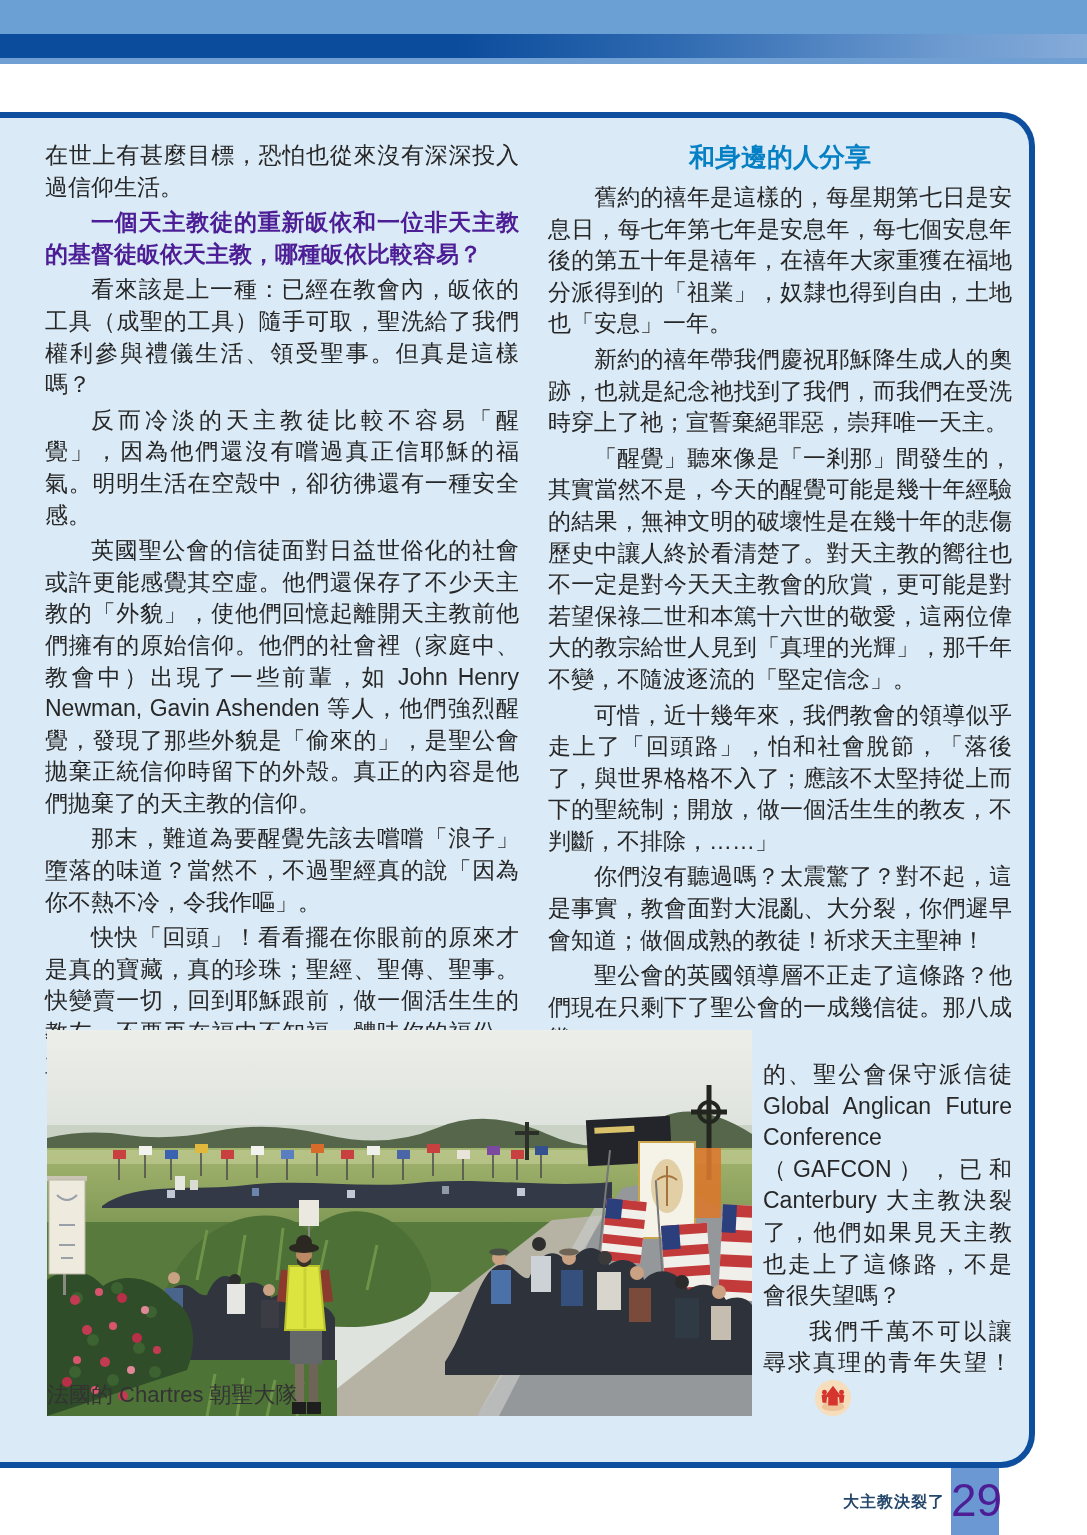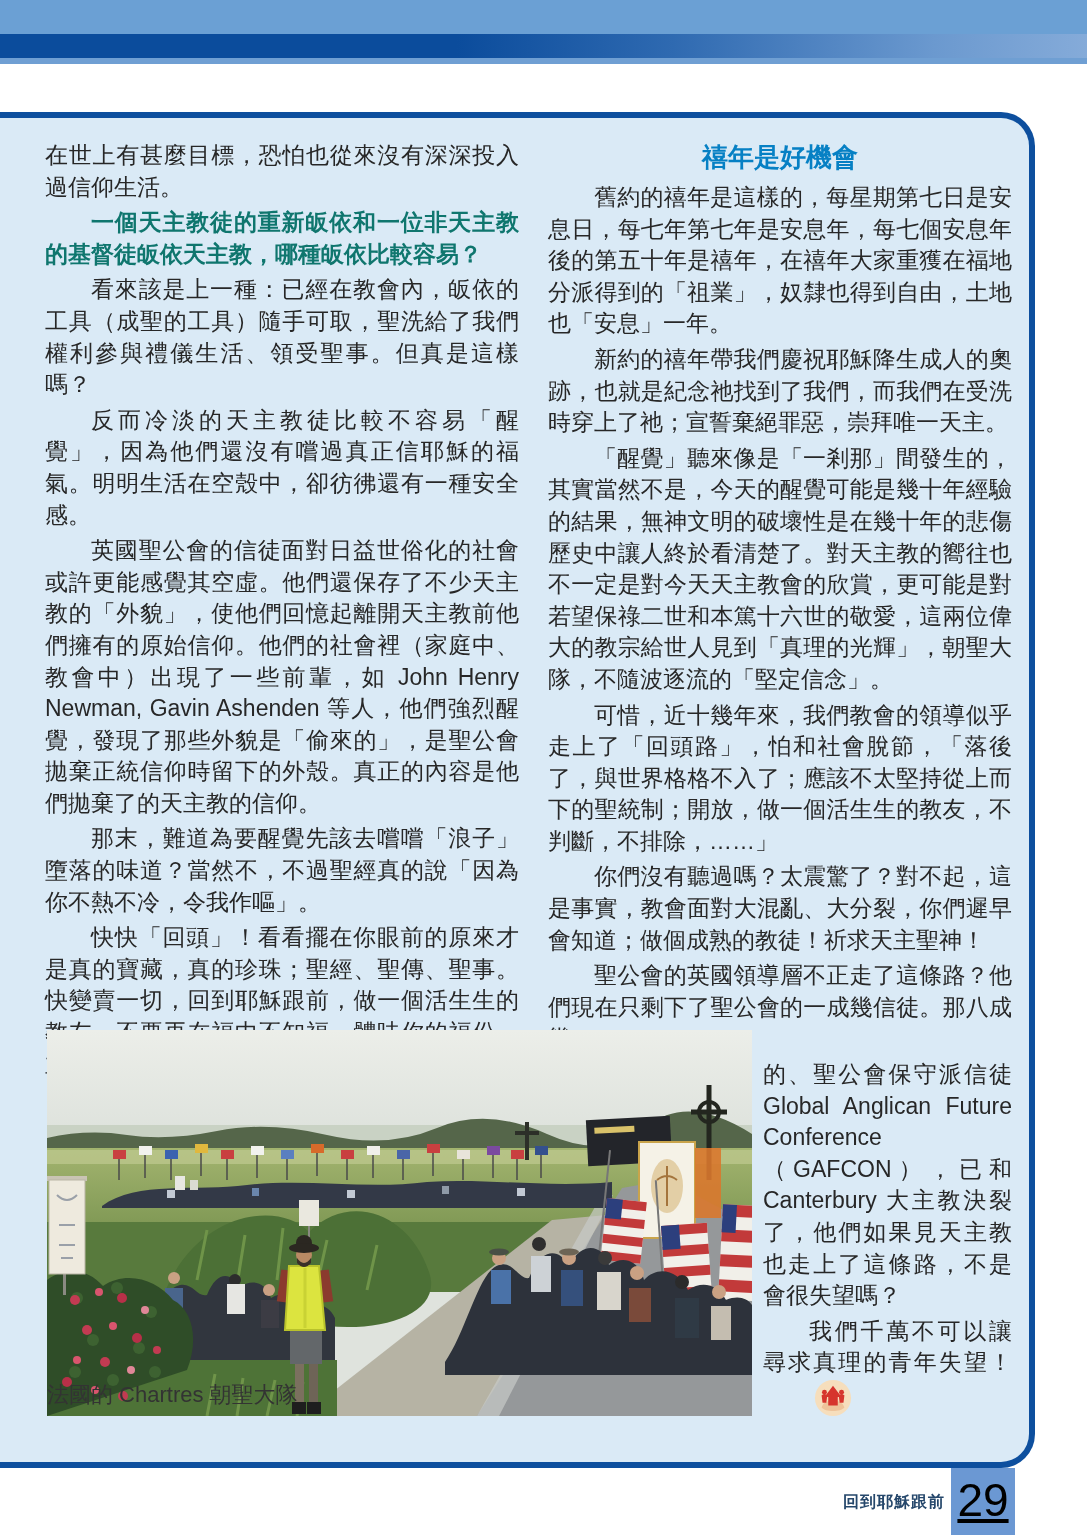--- a/index.html
+++ b/index.html
@@ -16,36 +16,36 @@
   
   .sheet{position:absolute;left:0;top:112px;width:1035px;height:1356px;box-sizing:border-box;
          background:#daeaf6;border:6px solid #0d4f9e;border-left:none;
          border-radius:0 34px 34px 0;padding-left:32px;}
 
   .col{position:absolute;text-align:justify;color:#272727;font-size:23px;line-height:31.6px;}
   .col-left{left:45px;top:22px;width:474px;}
   .col-right{left:548px;top:22px;width:464px;}
   .para{margin:0 0 4px 0;text-indent:2em;}
   .para.noindent{text-indent:0;}
-  .para.bold{font-weight:bold;color:#0f766e;}
+  .para.bold{font-weight:bold;color:#4c1d95;}
   .heading{margin:0 0 8px 0;font-size:26px;line-height:34px;text-align:center;
            color:#0680c4;font-weight:bold;}
   .narrow{margin-left:215px;width:249px;}
   .logo-badge{display:inline-block;width:38px;height:38px;vertical-align:-11px;margin-left:5px;}
 
   
   .photo{position:absolute;left:47px;top:912px;width:705px;height:386px;overflow:hidden;background:#dfe3dd;}
   .photo svg{display:block;width:100%;height:100%;}
   .caption{position:absolute;left:47px;top:1262px;font-size:22px;color:#333333;}
 
   
   .footer-brand{position:absolute;left:720px;top:1492px;width:225px;text-align:right;
                 font-size:16px;font-weight:bold;color:#25476b;letter-spacing:1px;}
-  .page-badge{position:absolute;left:951px;top:1468px;width:64px;height:67px;background:#6b98d3;
-              color:#000000;font-size:46px;font-weight:400;text-align:center;line-height:64px;text-decoration:underline;}
+  .page-badge{position:absolute;left:951px;top:1468px;width:48px;height:67px;background:#6b98d3;
+              color:#4c1d95;font-size:46px;font-weight:400;text-align:center;line-height:64px;}
 </style>
 </head>
 <body>
 
 <div class="page">
 
   <div class="band band1"></div>
   <div class="band band2"></div>
   <div class="band band3"></div>
 
@@ -55,24 +55,24 @@
       <p class="para noindent">在世上有甚麼目標，恐怕也從來沒有深深投入過信仰生活。</p>
       <p class="para bold">一個天主教徒的重新皈依和一位非天主教的基督徒皈依天主教，哪種皈依比較容易？</p>
       <p class="para">看來該是上一種：已經在教會內，皈依的工具（成聖的工具）隨手可取，聖洗給了我們權利參與禮儀生活、領受聖事。但真是這樣嗎？</p>
       <p class="para">反而冷淡的天主教徒比較不容易「醒覺」，因為他們還沒有嚐過真正信耶穌的福氣。明明生活在空殼中，卻彷彿還有一種安全感。</p>
       <p class="para">英國聖公會的信徒面對日益世俗化的社會或許更能感覺其空虛。他們還保存了不少天主教的「外貌」，使他們回憶起離開天主教前他們擁有的原始信仰。他們的社會裡（家庭中、教會中）出現了一些前輩，如 John Henry Newman, Gavin Ashenden 等人，他們強烈醒覺，發現了那些外貌是「偷來的」，是聖公會拋棄正統信仰時留下的外殼。真正的內容是他們拋棄了的天主教的信仰。</p>
       <p class="para">那末，難道為要醒覺先該去嚐嚐「浪子」墮落的味道？當然不，不過聖經真的說「因為你不熱不冷，令我作嘔」。</p>
       <p class="para">快快「回頭」！看看擺在你眼前的原來才是真的寶藏，真的珍珠；聖經、聖傳、聖事。快變賣一切，回到耶穌跟前，做一個活生生的教友，不要再在福中不知福，體味你的福份，並見證這福份，和身邊的人分享！</p>
     </div>
 
     <div class="col col-right">
-      <h2 class="heading">禧年是好機會</h2>
+      <h2 class="heading">和身邊的人分享</h2>
       <p class="para">舊約的禧年是這樣的，每星期第七日是安息日，每七年第七年是安息年，每七個安息年後的第五十年是禧年，在禧年大家重獲在福地分派得到的「祖業」，奴隸也得到自由，土地也「安息」一年。</p>
       <p class="para">新約的禧年帶我們慶祝耶穌降生成人的奧跡，也就是紀念祂找到了我們，而我們在受洗時穿上了祂；宣誓棄絕罪惡，崇拜唯一天主。</p>
-      <p class="para">「醒覺」聽來像是「一剎那」間發生的，其實當然不是，今天的醒覺可能是幾十年經驗的結果，無神文明的破壞性是在幾十年的悲傷歷史中讓人終於看清楚了。對天主教的嚮往也不一定是對今天天主教會的欣賞，更可能是對若望保祿二世和本篤十六世的敬愛，這兩位偉大的教宗給世人見到「真理的光輝」，朝聖大隊，不隨波逐流的「堅定信念」。</p>
+      <p class="para">「醒覺」聽來像是「一剎那」間發生的，其實當然不是，今天的醒覺可能是幾十年經驗的結果，無神文明的破壞性是在幾十年的悲傷歷史中讓人終於看清楚了。對天主教的嚮往也不一定是對今天天主教會的欣賞，更可能是對若望保祿二世和本篤十六世的敬愛，這兩位偉大的教宗給世人見到「真理的光輝」，那千年不變，不隨波逐流的「堅定信念」。</p>
       <p class="para">可惜，近十幾年來，我們教會的領導似乎走上了「回頭路」，怕和社會脫節，「落後了，與世界格格不入了；應該不太堅持從上而下的聖統制；開放，做一個活生生的教友，不判斷，不排除，……」</p>
       <p class="para">你們沒有聽過嗎？太震驚了？對不起，這是事實，教會面對大混亂、大分裂，你們遲早會知道；做個成熟的教徒！祈求天主聖神！</p>
       <p class="para">聖公會的英國領導層不正走了這條路？他們現在只剩下了聖公會的一成幾信徒。那八成幾</p>
       <div class="narrow">
         <p class="para noindent">的、聖公會保守派信徒 Global Anglican Future Conference（GAFCON），已和 Canterbury 大主教決裂了，他們如果見天主教也走上了這條路，不是會很失望嗎？</p>
         <p class="para"><span>我們千萬不可以讓尋求真理的青年失望！</span><span class="logo-badge"><svg viewBox="0 0 40 40">
           <circle cx="20" cy="20" r="19" fill="#f6debc"></circle>
           <path d="M8 30 C10 24 16 22 20 24 C24 22 30 24 32 30 C28 35 12 35 8 30 Z" fill="#eec39a"></path>
           <path d="M20 7 L29 19 L25 19 L25 28 L15 28 L15 19 L11 19 Z" fill="#d6352d"></path>
           <circle cx="11" cy="14" r="2.6" fill="#d6352d"></circle>
@@ -292,18 +292,18 @@
         <path d="M10,165 Q20,175 30,165 M12,195 L28,195 M12,215 L28,215 M14,228 L26,228" stroke="#9aa0a8" stroke-width="2" fill="none"></path>
 
         <rect x="128" y="146" width="10" height="14" fill="#e8e8e2"></rect>
         <rect x="143" y="150" width="8" height="10" fill="#dadbd2"></rect>
       </svg>
     </div>
 
     <div class="caption">法國的 Chartres 朝聖大隊</div>
   </div>
 
-  <div class="footer-brand">回到耶穌跟前</div>
+  <div class="footer-brand">大主教決裂了</div>
   <div class="page-badge">
     <span>29</span>
   </div>
 
 </div>
 
 </body></html>

